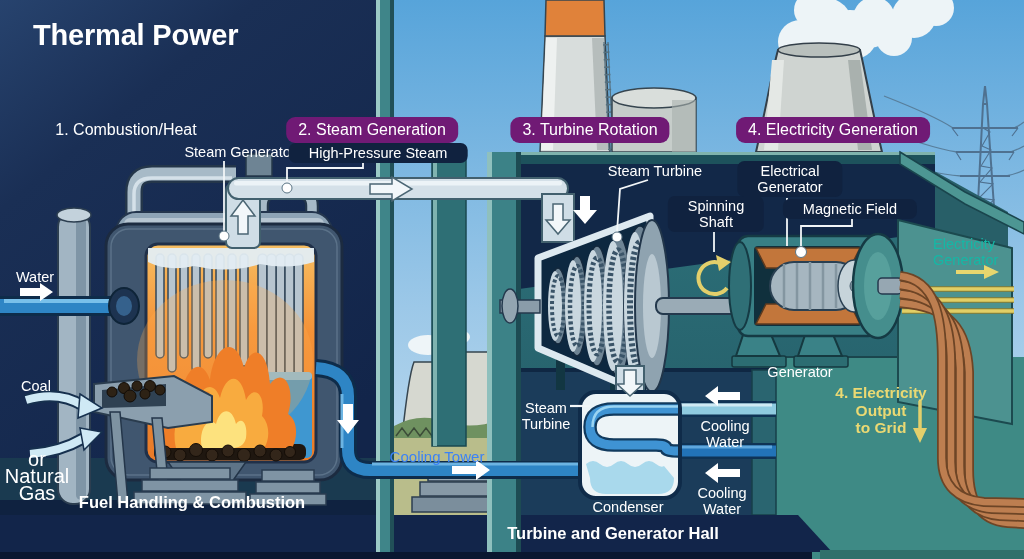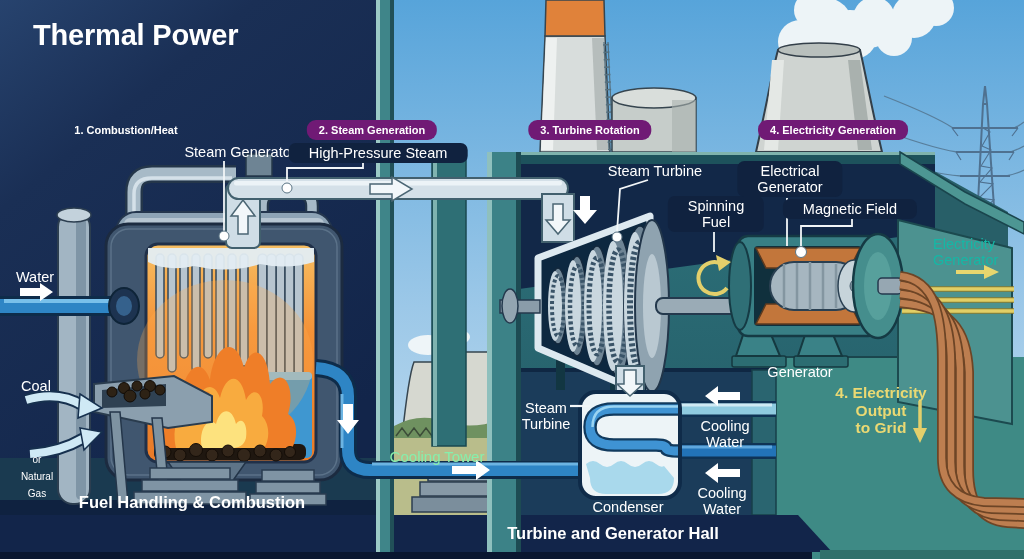--- a/index.html
+++ b/index.html
@@ -4,28 +4,28 @@
 <style>
   html,body{margin:0;padding:0;background:#0a1630;}
   #stage{position:relative;width:1024px;height:559px;overflow:hidden;
          font-family:"Liberation Sans","DejaVu Sans",sans-serif;}
   #scene{position:absolute;left:0;top:0;z-index:1;}
   .lbl{position:absolute;z-index:3;color:#fff;white-space:nowrap;
        font-family:"Liberation Sans","DejaVu Sans",sans-serif;}
   .c{transform:translate(-50%,-50%);text-align:center;}
   .b{font-weight:bold;}
   .title{font-size:29px;line-height:37px;font-weight:bold;letter-spacing:-0.2px;}
-  .step{font-size:11px;font-weight:bold;}
+  .step{font-size:16px;font-weight:normal;}
   .pill{background:#701a75;border-radius:9px;padding:4px 12px;}
   .pill-sm{background:#10223f;border-radius:7px;padding:2px 20px;}
   .s15{font-size:14.5px;line-height:16px;}
   .s15 div{line-height:16px;}
   .yellow{color:#ead973;}
   .mint{color:#14b8a6;}
-  .dark{color:#86efac;}
+  .dark{color:#3b82f6;}
   .footer-lbl{font-size:16.5px;font-weight:bold;}
 </style>
 </head>
 <body>
 
 <div id="stage">
 
 <svg id="scene" width="1024" height="559" viewBox="0 0 1024 559">
   <defs>
     <linearGradient id="sky" x1="0" y1="0" x2="0" y2="1">
@@ -379,21 +379,21 @@
 <div class="lbl c step pill" style="left:590px;top:130px">3. Turbine Rotation</div>
 <div class="lbl c step pill" style="left:833px;top:130px">4. Electricity Generation</div>
 
 <div class="lbl c s15" style="left:240px;top:152px">Steam Generator</div>
 <div class="lbl c s15 pill-sm" style="left:378px;top:153px">High-Pressure Steam</div>
 
 <div class="lbl c s15" style="left:655px;top:171px">Steam Turbine</div>
 
 <div class="lbl c s15 pill-sm" style="left:716px;top:214px">
   <div>Spinning</div>
-  <div>Fuel</div>
+  <div>Shaft</div>
 </div>
 
 <div class="lbl c s15 pill-sm" style="left:790px;top:179px">
   <div>Electrical</div>
   <div>Generator</div>
 </div>
 
 <div class="lbl c s15 pill-sm" style="left:850px;top:209px">Magnetic Field</div>
 
 <div class="lbl s15 mint" style="left:933px;top:236px">
@@ -423,21 +423,21 @@
 <div class="lbl c s15" style="left:546px;top:416px">
   <div>Steam</div>
   <div>Turbine</div>
 </div>
 
 <div class="lbl c dark" style="left:437px;top:456px;font-size:15px">Cooling Tower</div>
 
 <div class="lbl c s15" style="left:35px;top:277px">Water</div>
 <div class="lbl c s15" style="left:36px;top:386px">Coal</div>
 
-<div class="lbl c" style="left:37px;top:476px;font-size:10px;line-height:17px">
+<div class="lbl c" style="left:37px;top:476px;font-size:20px;line-height:17px">
   <div>or</div>
   <div>Natural</div>
   <div>Gas</div>
 </div>
 
 <div class="lbl c footer-lbl" style="left:192px;top:502px">Fuel Handling &amp; Combustion</div>
 <div class="lbl c footer-lbl" style="left:613px;top:533px">Turbine and Generator Hall</div>
 
 </div>
 

